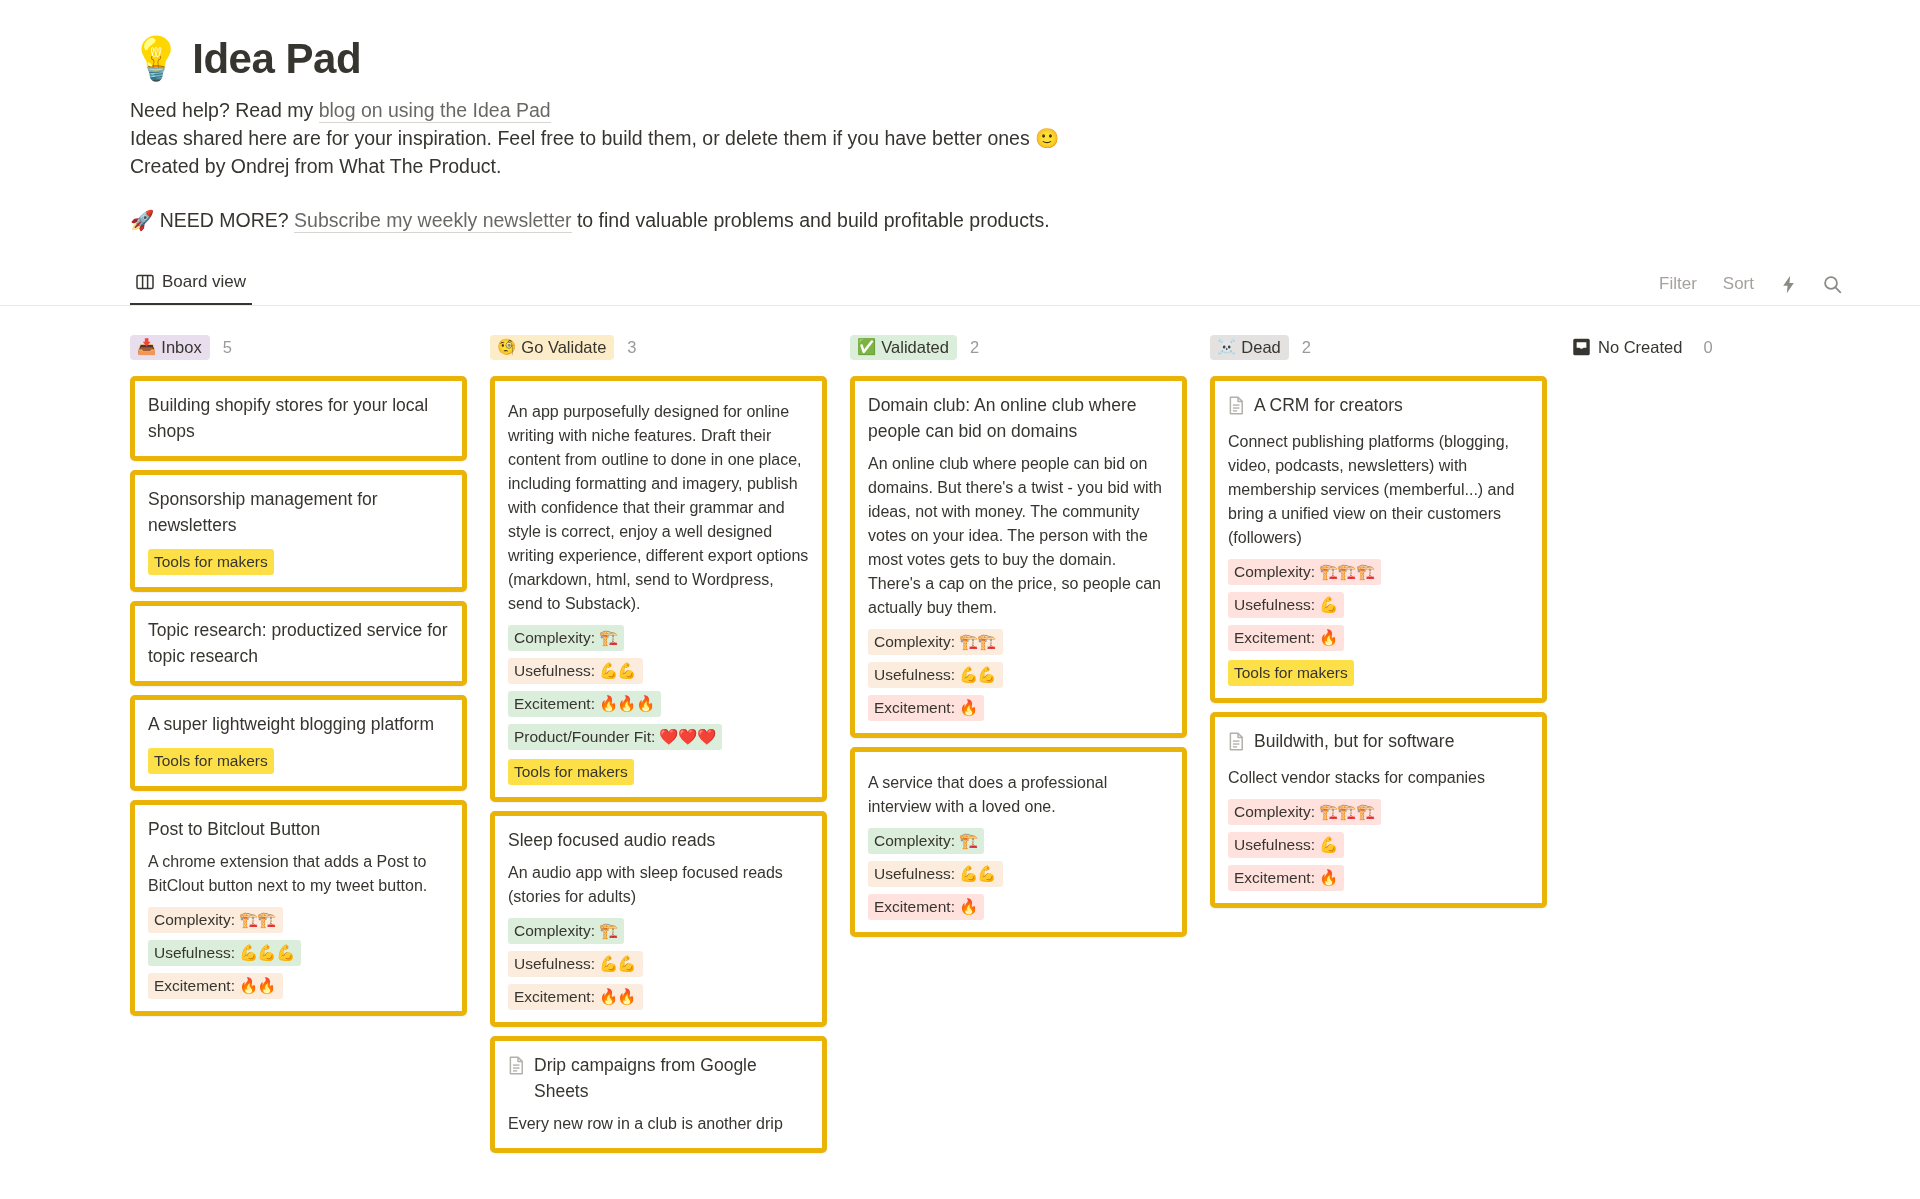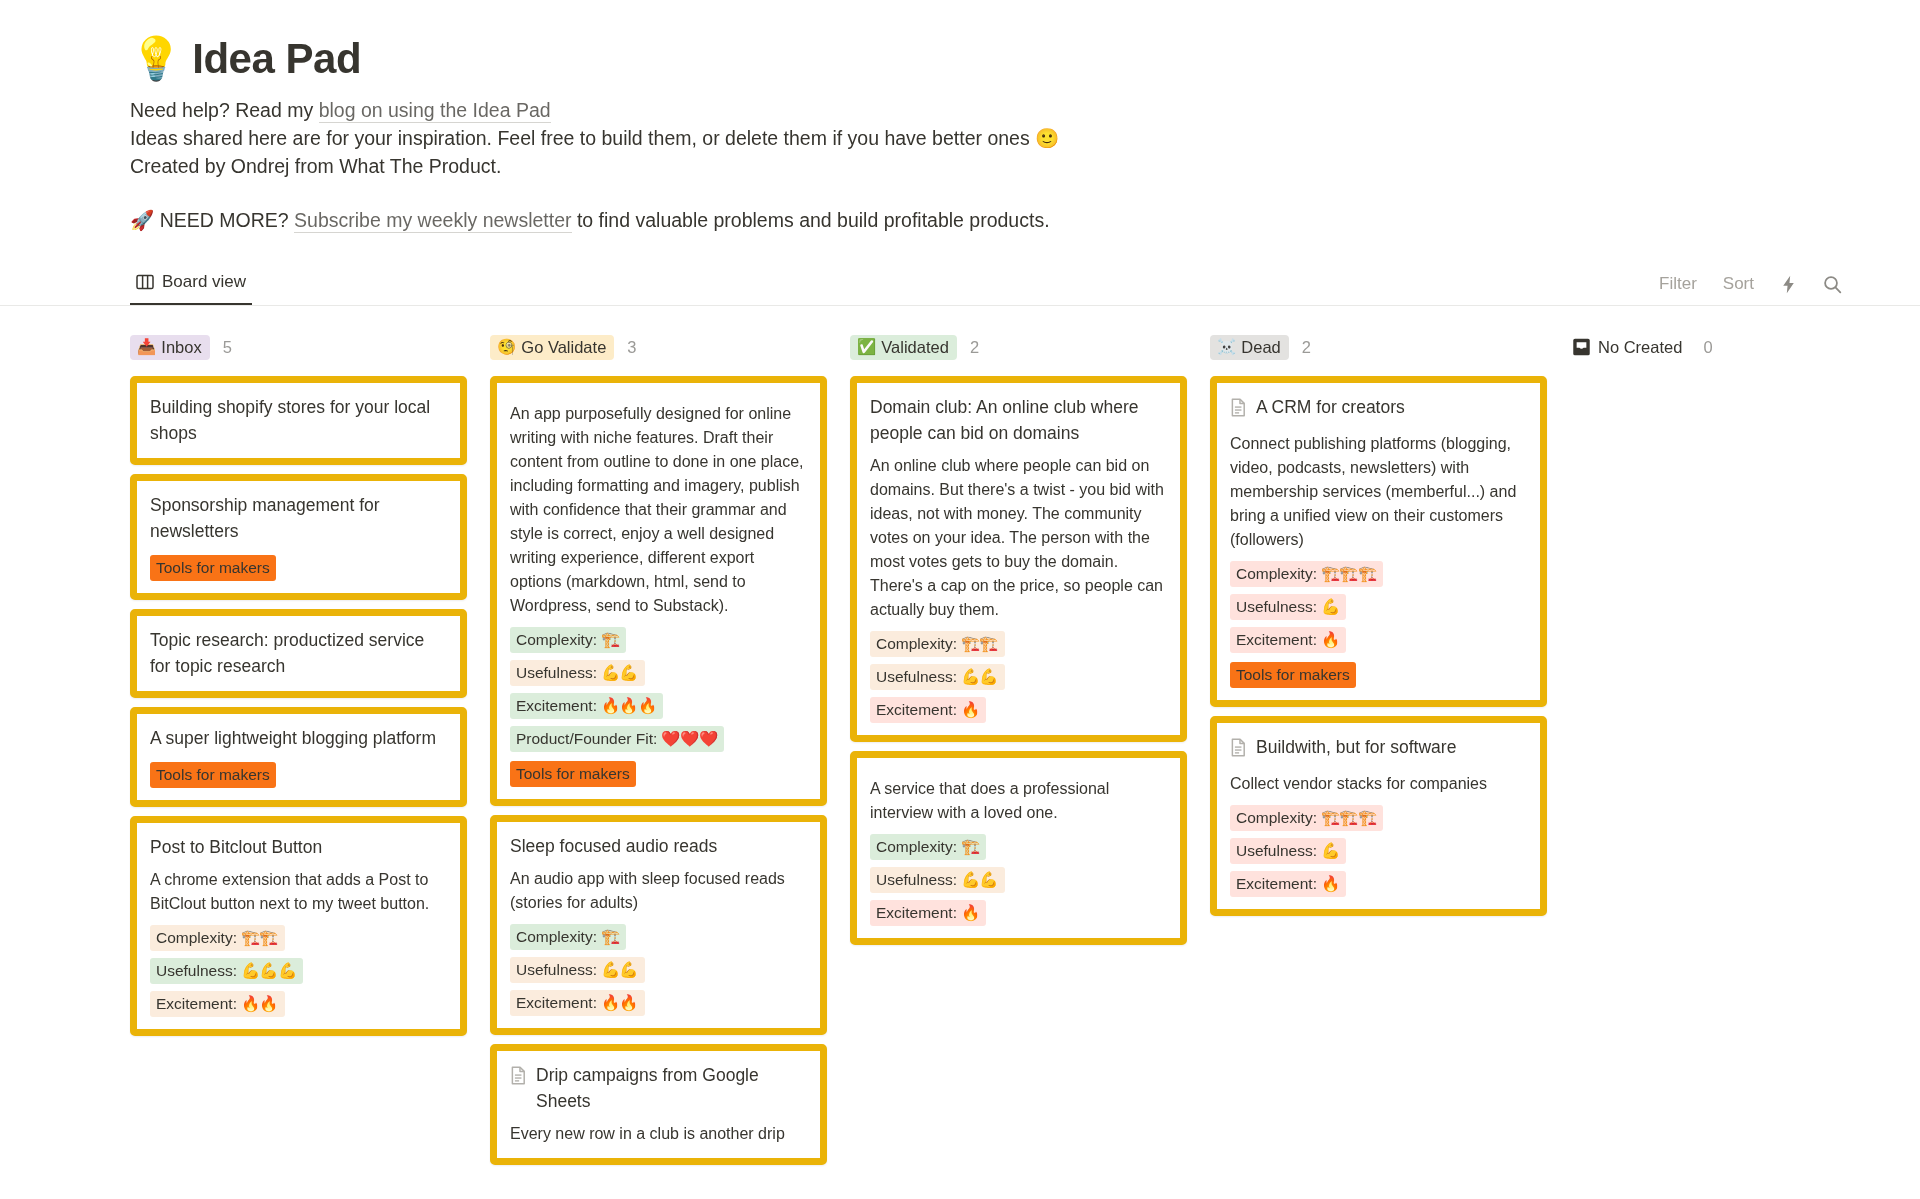--- a/index.html
+++ b/index.html
@@ -80,21 +80,21 @@
     border-radius: 4px; padding: 3px 8px 4px 7px;
     line-height: 1.1; color: #37352f;
   }
   .col-chip .c-emoji { font-size: 15.5px; }
   .col-chip.plain { padding-left: 2px; background: transparent; }
   .col-count { font-size: 16.5px; color: #9b9a97; }
   .nostatus-icon { display: inline-flex; margin-right: 2px; }
 
   .card {
     background: #ffffff;
-    border: 7px solid #eab308;
+    border: 5px solid #eab308;
     border-radius: 5px;
     box-shadow: 0 1px 2px rgba(15,15,15,0.07);
     padding: 11px 13px 12px 13px;
     margin-bottom: 9px;
   }
   .card-title {
     display: flex; align-items: flex-start; gap: 9px;
     font-size: 17.5px; line-height: 26px; font-weight: 500;
     color: #37352f;
   }
@@ -114,21 +114,21 @@
   .prop .pv { margin-left: 3px; letter-spacing: -0.5px; }
   .tag {
     display: inline-block; font-size: 15.5px; line-height: 22px;
     border-radius: 3px; padding: 2px 6px;
     margin-top: 2px;
   }
   
   .sw-green  { background: #dbeddb; color: #37352f; }
   .sw-orange { background: #fbecdd; color: #37352f; }
   .sw-red    { background: #ffe2dd; color: #37352f; }
-  .sw-blue   { background: #f97316; color: #37352f; }
+  .sw-blue   { background: #fde047; color: #37352f; }
   .sw-purple { background: #e8deee; color: #37352f; }
   .sw-gray   { background: #e3e2e0; color: #37352f; }
   .sw-yellow { background: #fdecc8; color: #37352f; }
 </style>
 </head>
 <body>
 
 <div class="page">
 
   <div class="header">

